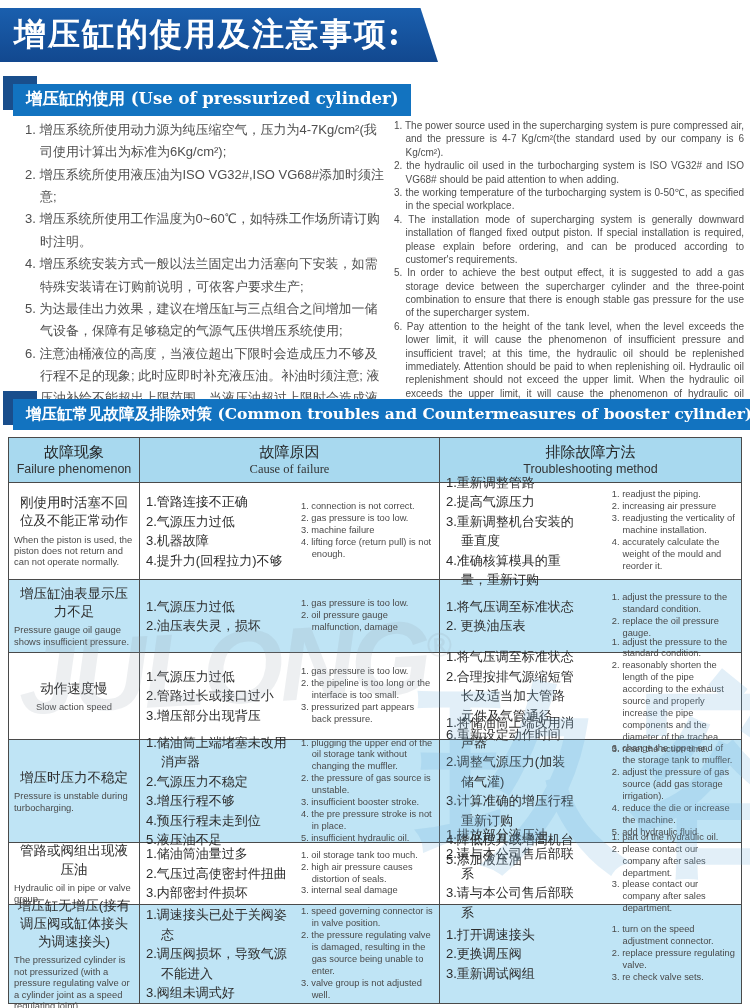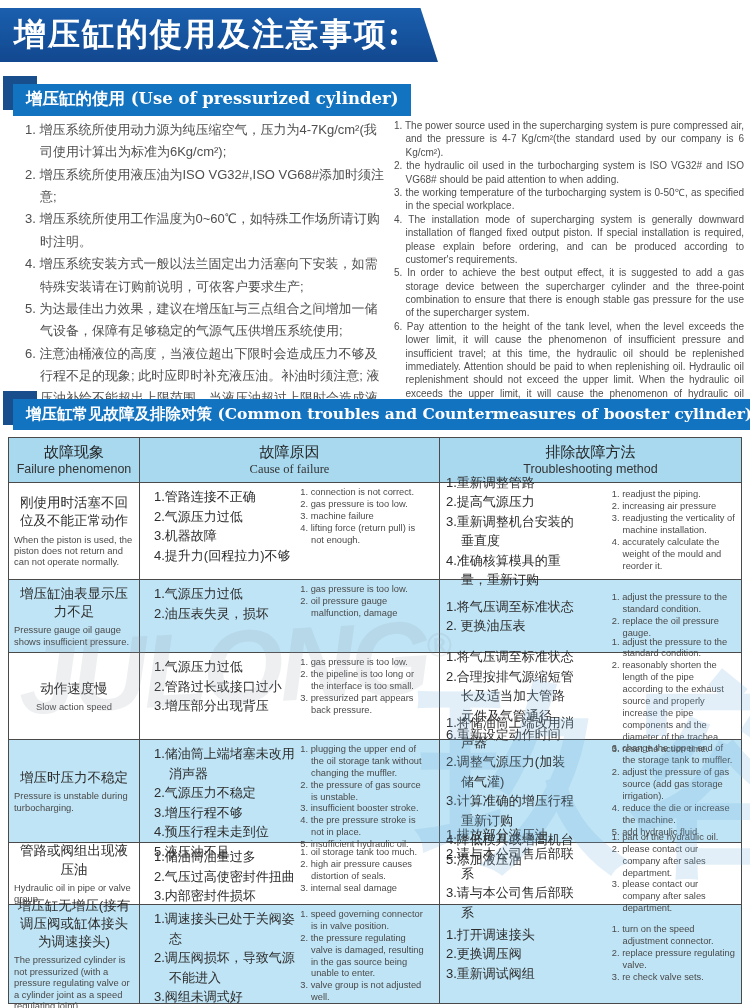--- a/index.html
+++ b/index.html
@@ -51,21 +51,21 @@
   .trow:nth-child(1){height:96px;}
   .trow:nth-child(2){height:73px;}
   .trow:nth-child(3){height:87px;}
   .trow:nth-child(4){height:103px;}
   .trow:nth-child(5){height:62px;}
   .trow:nth-child(6){height:99px;}
   .cell{box-sizing:border-box;}
   .c-phen{width:130px;display:flex;flex-direction:column;justify-content:center;align-items:center;padding:3px 5px;}
   .phen-cn{font-size:13.5px;color:#2d2d2d;text-align:center;line-height:1.35;}
   .phen-en{font-size:9.4px;color:#4a4a4a;line-height:1.22;margin-top:3px;text-align:left;}
-  .c-cause{width:301px;border-left:1px solid #4a4a4a;border-right:1px solid #4a4a4a;display:flex;padding:4px 14px;}
+  .c-cause{width:301px;border-left:1px solid #4a4a4a;border-right:1px solid #4a4a4a;display:flex;align-items:center;padding:4px 6px;}
   .c-fix{flex:1;display:flex;align-items:center;padding:4px 6px;gap:32px;}
   .sub{box-sizing:border-box;}
   .sub.cn{width:54%;font-size:13px;color:#2d2d2d;line-height:1.5;padding-right:4px;}
   .sub.en{width:46%;font-size:9.3px;color:#4a4a4a;line-height:1.28;}
   .c-fix .sub.cn{width:52%;}
   .c-fix .sub.en{width:48%;}
   
   .wm{position:absolute;pointer-events:none;z-index:5;}
   .wm-latin{
     left:18px;top:608px;font-size:104px;font-style:italic;font-weight:bold;

